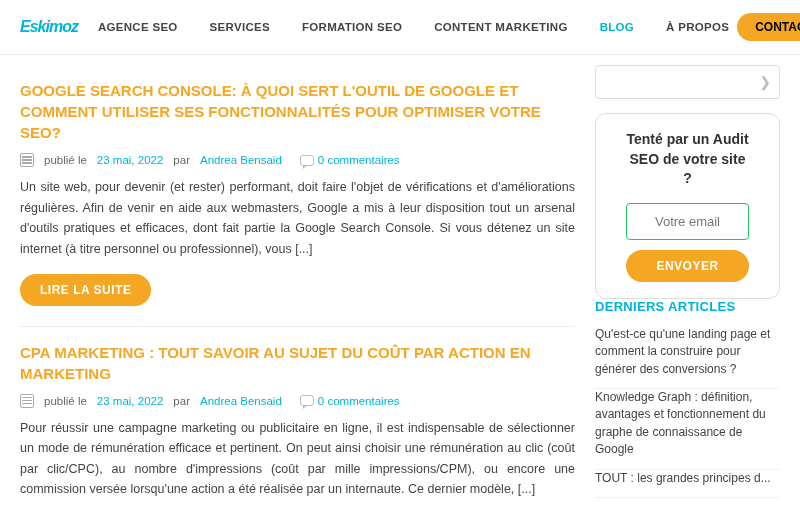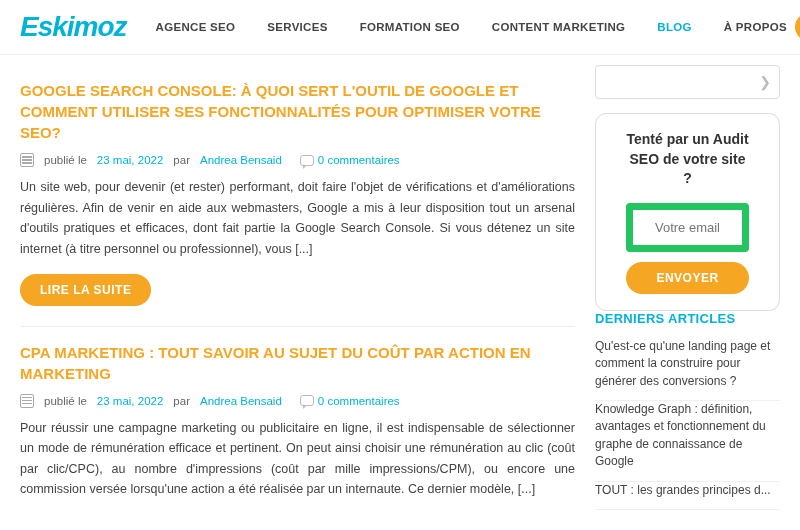--- a/index.html
+++ b/index.html
@@ -8,24 +8,24 @@
     
     header {
       display: flex;
       align-items: center;
       padding: 0 20px;
       height: 55px;
       border-bottom: 1px solid #eee;
       background: #fff;
     }
     .logo {
-      font-size: 28px;
+      font-size: 16px;
       font-weight: 900;
       color: #00b4d8;
-      margin-right: 29px;
+      margin-right: 20px;
       font-style: italic;
       letter-spacing: -1px;
     }
     nav {
       display: flex;
       align-items: center;
       gap: 32px;
       flex: 1;
     }
     nav a {
@@ -205,21 +205,21 @@
     }
     .audit-title {
       font-size: 14px;
       font-weight: 700;
       color: #333;
       margin-bottom: 14px;
       line-height: 1.4;
     }
     .audit-email-input {
       width: 100%;
-      border: 7px solid #22c55e;
+      border: 1px solid #22c55e;
       border-radius: 4px;
       padding: 10px 8px;
       font-size: 13px;
       color: #aaa;
       margin-bottom: 10px;
       text-align: center;
       outline: none;
     }
     .envoyer-btn {
       background: #f5a623;

